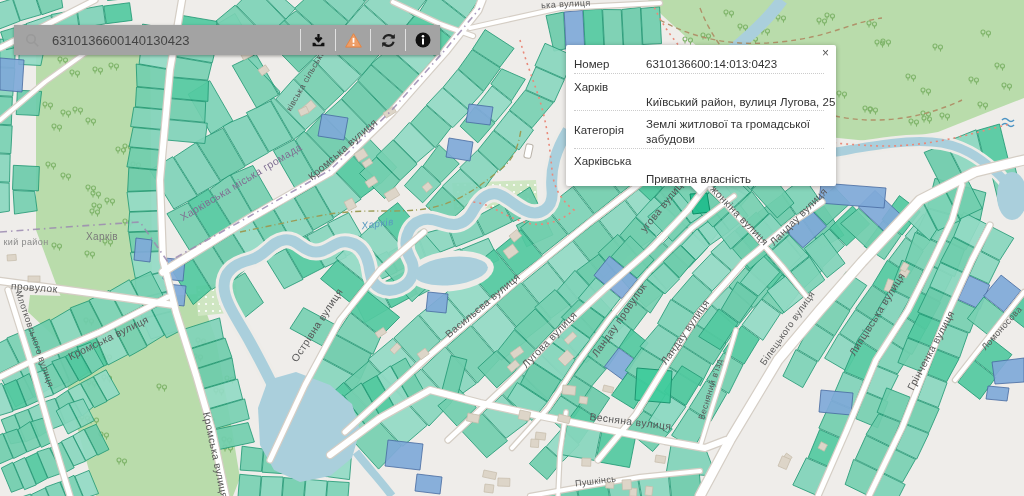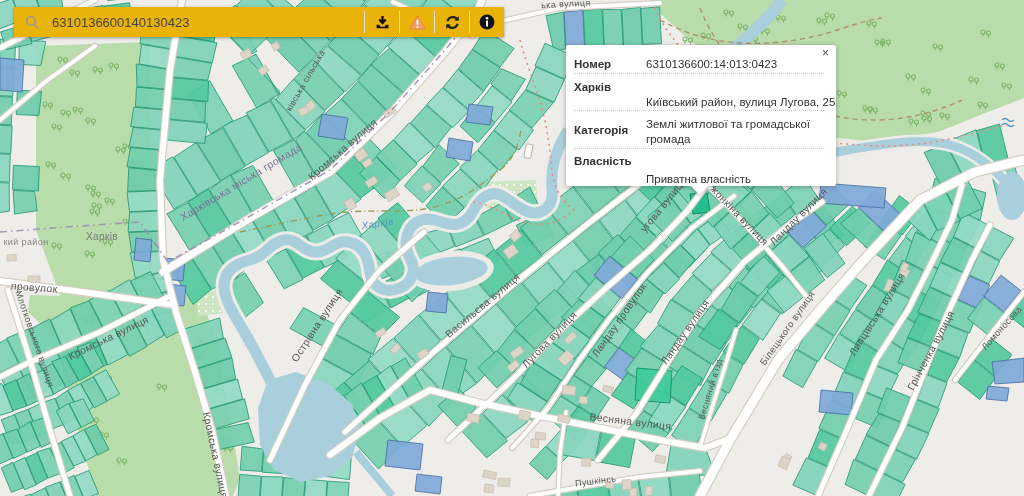--- a/index.html
+++ b/index.html
@@ -1,24 +1,24 @@
 <!DOCTYPE html>
 <html><head><meta charset="utf-8"><style>
 * { margin:0; padding:0; box-sizing:border-box; }
 body { width:1024px; height:496px; overflow:hidden; font-family:"Liberation Sans",sans-serif; position:relative; background:#efedea; }
 #map { position:absolute; left:0; top:0; filter:blur(0.45px); }
-.searchbar { position:absolute; left:14px; top:7px; width:490px; height:30px; background:#eab308; box-shadow:0 1px 3px rgba(0,0,0,0.35); display:flex; align-items:center; }
+.searchbar { position:absolute; left:14px; top:25px; width:426px; height:30px; background:#a3a3a3; box-shadow:0 1px 3px rgba(0,0,0,0.35); display:flex; align-items:center; }
 .searchbar .q { font-size:13px; color:#444; margin-left:12px; letter-spacing:0; flex:1; }
 .icons { display:flex; align-items:center; height:100%; }
 .icons .ic { width:34px; height:22px; display:flex; align-items:center; justify-content:center; }
 .icons .sep { width:1px; height:22px; background:#e0e0e0; }
 .popup { position:absolute; left:566px; top:45px; width:270px; height:141px; background:#fff; border-radius:2px; box-shadow:0 1px 5px rgba(0,0,0,0.3); font-size:11.5px; color:#333; }
 .popup .ptr { position:absolute; left:127px; top:134px; width:13px; height:13px; background:#fff; transform:rotate(45deg); box-shadow:2px 2px 3px rgba(0,0,0,0.15); }
 .popup .x { position:absolute; right:7px; top:1px; font-size:12px; color:#555; }
-.pl { position:absolute; left:8px; font-weight:bold; white-space:nowrap; }
+.pl { position:absolute; left:8px; font-weight:normal; white-space:nowrap; }
 .pv { position:absolute; left:80px; white-space:nowrap; }
 .psep { position:absolute; left:8px; width:250px; border-top:1px dotted #ccc; }
 </style></head>
 <body>
 <div id="map"><svg width="1024" height="496" viewBox="0 0 1024 496" font-family="Liberation Sans, sans-serif">
       <rect width="1024" height="496" fill="#efedea"></rect>
       <polygon points="36,46 150,42 152,300 62,300 36,230" fill="#b9dcab"></polygon>
       <polygon points="30,295 130,298 200,294 216,340 232,430 240,478 233,496 96,496 72,408 58,340 28,312" fill="#b9dcab"></polygon>
       <polygon points="648,0 1024,0 1024,98 988,112 938,132 878,142 818,136 768,113 736,84 710,57 686,37 662,15" fill="#b9dcab"></polygon>
       <defs>
@@ -1193,16 +1193,16 @@
  <div class="ptr"></div>
  <div class="x">×</div>
  <div class="pl" style="top:13px">Номер</div>
     <div class="pv" style="top:13px">6310136600:14:013:0423</div>
  <div class="psep" style="top:28px"></div>
  <div class="pl" style="top:36px">Харків</div>
  <div class="pv" style="top:51px">Київський район, вулиця Лугова, 25</div>
  <div class="psep" style="top:65px"></div>
  <div class="pl" style="top:79px">Категорія</div>
     <div class="pv" style="top:73px">Землі житлової та громадської</div>
- <div class="pv" style="top:88px">громада</div>
+ <div class="pv" style="top:88px">забудови</div>
  <div class="psep" style="top:103px"></div>
- <div class="pl" style="top:110px">Власність</div>
+ <div class="pl" style="top:110px">Харківська</div>
     <div class="pv" style="top:128px">Приватна власність</div>
 </div>
 </body></html>

